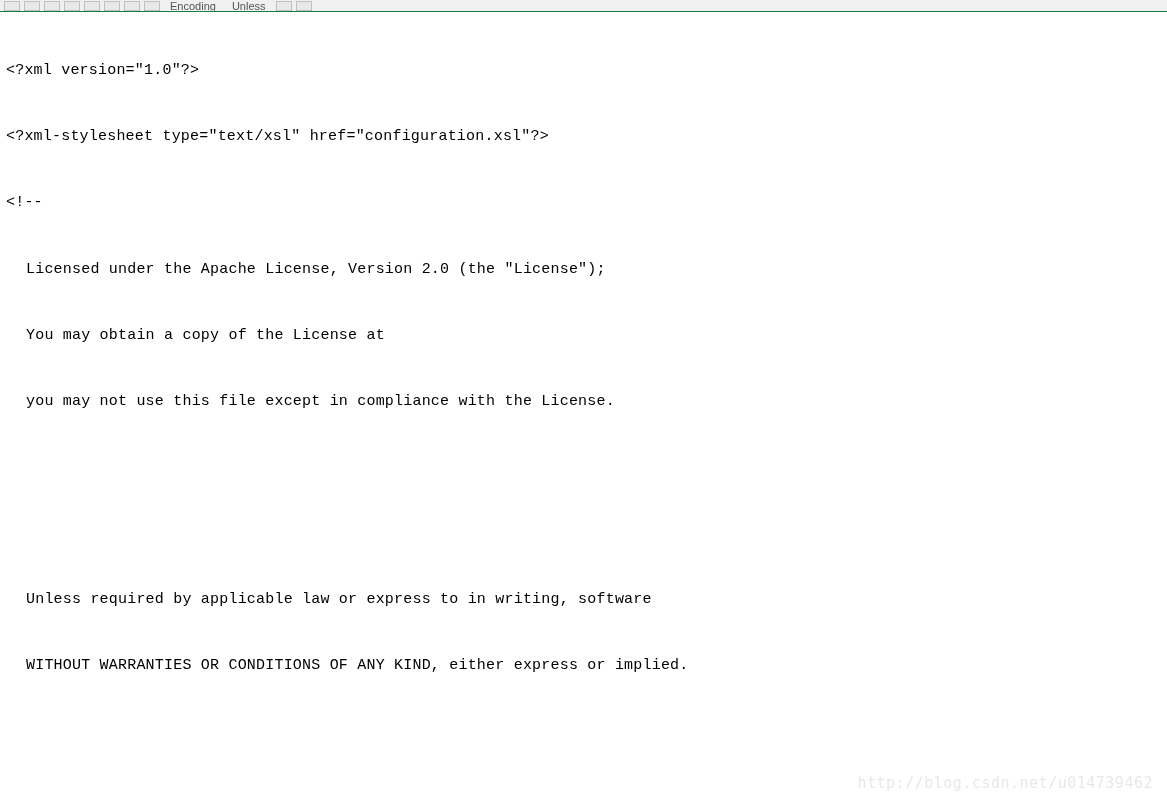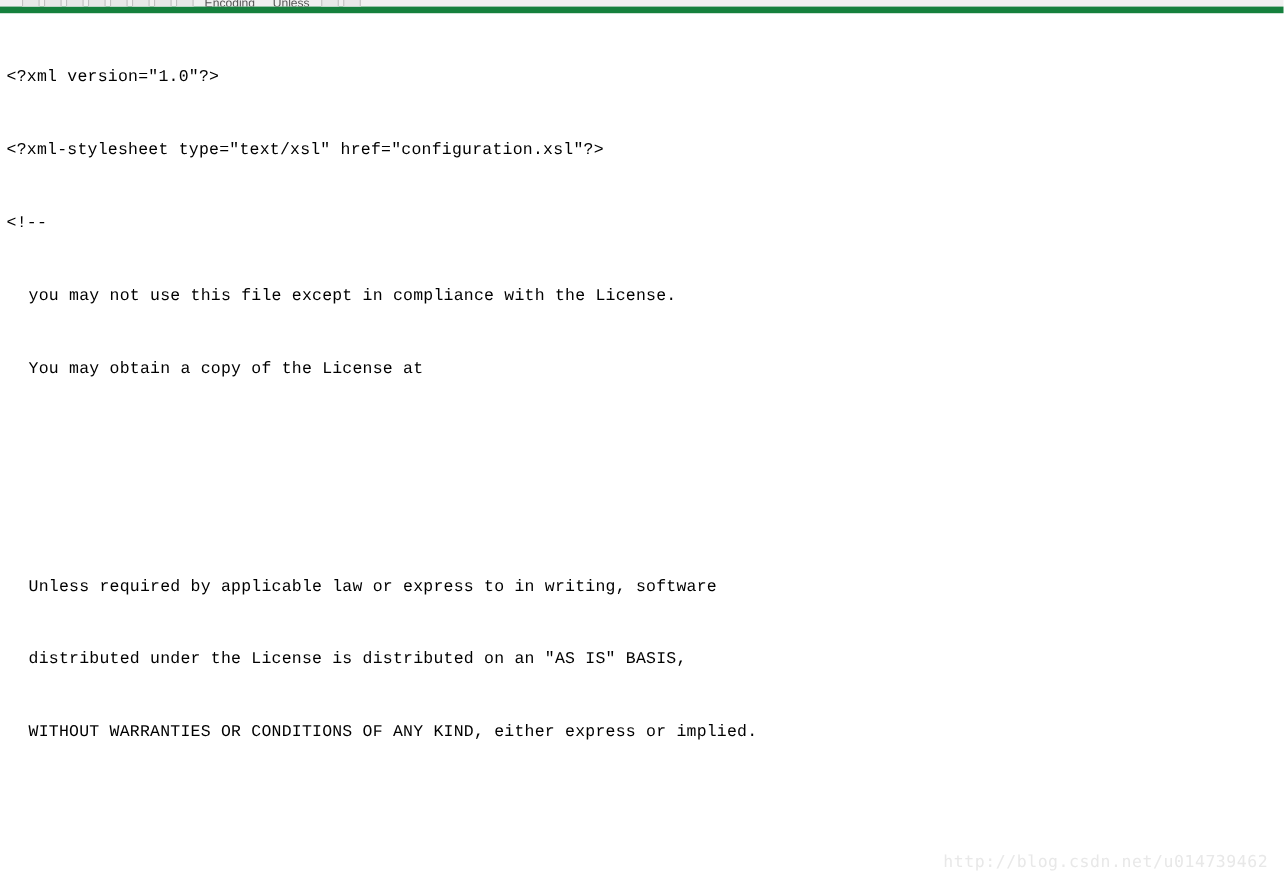--- a/index.html
+++ b/index.html
@@ -9,25 +9,25 @@
     background: #ffffff;
     color: #000000;
     width: 1167px;
     height: 798px;
     overflow: hidden;
     position: relative;
   }
   .toolbar {
     height: 12px;
     background: #f0f0f0;
-    border-bottom: 6px solid #15803d;
+    border-bottom: 1px solid #15803d;
     display: flex;
     align-items: center;
     gap: 4px;
-    padding: 0 20px;
+    padding: 0 4px;
     overflow: hidden;
   }
   .toolbar-icon {
     width: 16px;
     height: 10px;
     background: #e8e8e8;
     border: 1px solid #c0c0c0;
     display: inline-block;
   }
   .toolbar-label {
@@ -69,26 +69,26 @@
   <span class="toolbar-label">Encoding</span>
   <span class="toolbar-label">Unless</span>
   <span class="toolbar-icon"></span>
   <span class="toolbar-icon"></span>
 </div>
 
 <div class="editor">
   <div>&lt;?xml version="1.0"?&gt;</div>
   <div>&lt;?xml-stylesheet type="text/xsl" href="configuration.xsl"?&gt;</div>
   <div>&lt;!--</div>
+  <div class="indent1">Licensed under the Apache License, Version 2.0 (the "License");</div>
+  <div class="indent1">You may obtain a copy of the License at</div>
   <div class="indent1">you may not use this file except in compliance with the License.</div>
-  <div class="indent1">You may obtain a copy of the License at</div>
   <div>&nbsp;</div>
   <div>&nbsp;</div>
   <div class="indent1">Unless required by applicable law or express to in writing, software</div>
-  <div class="indent1">distributed under the License is distributed on an "AS IS" BASIS,</div>
   <div class="indent1">WITHOUT WARRANTIES OR CONDITIONS OF ANY KIND, either express or implied.</div>
   
   
   
   
   
   
 
   
 </div>

